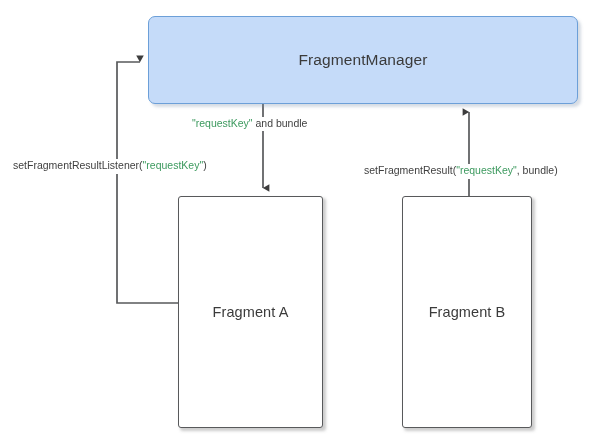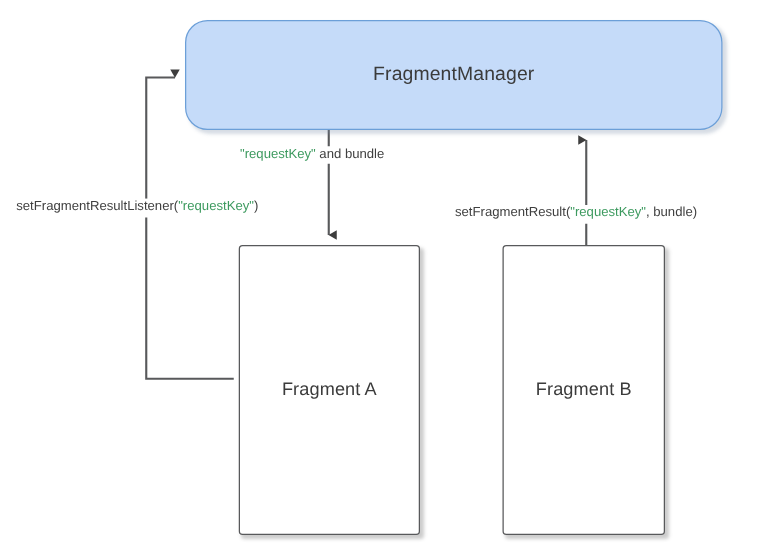--- a/index.html
+++ b/index.html
@@ -28,37 +28,37 @@
     text-align: center;
   }
 
   #fragment-manager-node {
     left: 148px;
     top: 16px;
     width: 430px;
     height: 88px;
     background: #c5dbf9;
     border: 1.6px solid #6c9fd8;
-    border-radius: 18px;
+    border-radius: 7px;
     box-shadow: 3px 3px 3px rgba(120,140,165,0.30);
   }
   #fragment-manager-node .node-label {
     font-size: 15.5px;
     color: #3b3b3b;
     letter-spacing: 0.1px;
   }
 
   .fragment-node {
     background: #ffffff;
     border: 1.6px solid #58595b;
     border-radius: 3px;
     box-shadow: 2.5px 2.5px 3px rgba(110,110,110,0.35);
   }
   #fragment-a-node {
-    left: 191px;
+    left: 178px;
     top: 196px;
     width: 145px;
     height: 232px;
   }
   #fragment-b-node {
     left: 402px;
     top: 196px;
     width: 130px;
     height: 232px;
   }

